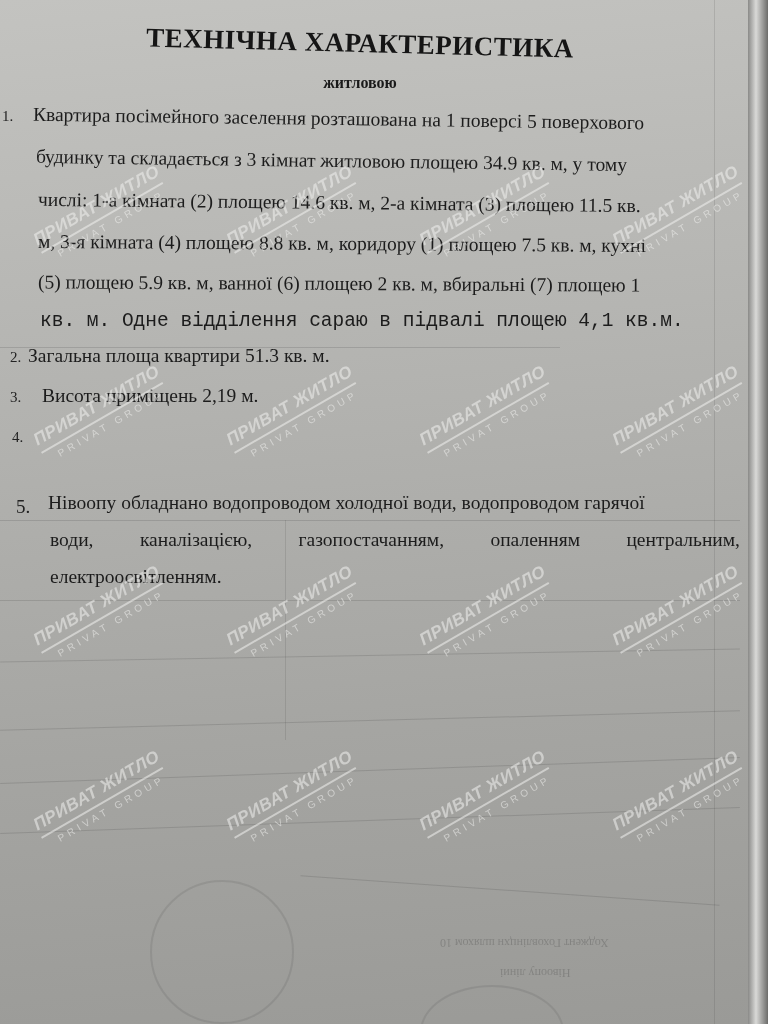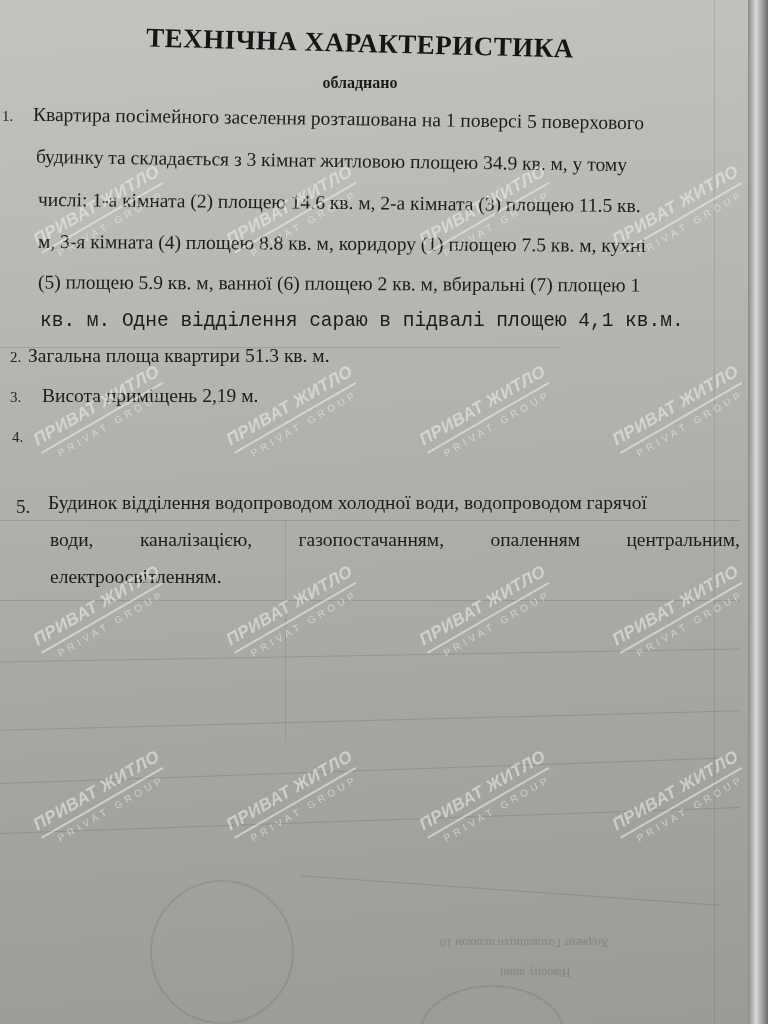--- a/index.html
+++ b/index.html
@@ -69,40 +69,40 @@
   <div class="bleed-line" style="left:0;top:820px;width:740px;transform:rotate(-2deg);"></div>
   <div class="bleed-line" style="left:300px;top:890px;width:420px;transform:rotate(4deg);"></div>
   <div class="bleed-vline" style="left:285px;top:520px;height:220px;"></div>
   <div class="bleed-vline" style="left:714px;top:0;height:1024px;"></div>
   <div class="bleed-text" style="left:440px;top:935px;">Ходжент Гоховлінцхн шляхом 10</div>
   <div class="bleed-text" style="left:500px;top:965px;">Нівоопу ліниі</div>
   <div class="stamp" style="left:150px;top:880px;width:140px;height:140px;"></div>
   <div class="stamp" style="left:420px;top:985px;width:140px;height:90px;"></div>
 
   <div class="title">ТЕХНІЧНА ХАРАКТЕРИСТИКА</div>
-  <div class="subtitle">обладнано</div>
+  <div class="subtitle">житловою</div>
 
   <div class="num" style="left:2px;top:108px;">1.</div>
   <div class="line" style="left:33px;top:108px;transform:rotate(0.8deg);">Квартира  посімейного заселення розташована на 1 поверсі 5 поверхового</div>
   <div class="line" style="left:36px;top:150px;transform:rotate(0.8deg);">будинку та складається з 3 кімнат житловою площею 34.9 кв. м, у тому</div>
   <div class="line" style="left:38px;top:192px;transform:rotate(0.6deg);">числі:  1-а кімната (2) площею 14.6 кв. м, 2-а кімната (3) площею 11.5 кв.</div>
   <div class="line" style="left:38px;top:233px;transform:rotate(0.4deg);">м, 3-я кімната (4) площею 8.8 кв. м, коридору (1) площею 7.5 кв. м, кухні</div>
   <div class="line" style="left:38px;top:273px;transform:rotate(0.3deg);">(5) площею 5.9 кв. м, ванної (6) площею 2 кв. м, вбиральні (7) площею 1</div>
   <div class="line" style="left:40px;top:310px;font-family:Liberation Mono, monospace;">кв. м. Одне відділення сараю в підвалі площею 4,1 кв.м.</div>
 
   <div class="num" style="left:10px;top:349px;">2.</div>
   <div class="line" style="left:28px;top:345px;">Загальна площа квартири  51.3 кв. м.</div>
 
   <div class="num" style="left:10px;top:389px;">3.</div>
   <div class="line" style="left:42px;top:385px;">Висота приміщень 2,19 м.</div>
 
   <div class="num" style="left:12px;top:429px;">4.</div>
 
   <div class="num" style="left:16px;top:496px;font-size:19px;">5.</div>
-  <div class="line" style="left:48px;top:492px;">Будинок відділення водопроводом холодної води, водопроводом гарячої</div>
+  <div class="line" style="left:48px;top:492px;">Нівоопу обладнано водопроводом холодної води, водопроводом гарячої</div>
   <div class="line justify" style="left:50px;top:529px;width:690px;white-space:normal;">води,  каналізацією,  газопостачанням,  опаленням  центральним,</div>
   <div class="line" style="left:50px;top:566px;">електроосвітленням.</div>
 
   <div class="wm" style="left:40px;top:190px;">
     <span class="wm-top">ПРИВАТ ЖИТЛО</span>
     <span class="wm-rule"></span>
     <span class="wm-bottom">PRIVAT GROUP</span>
   </div>
   <div class="wm" style="left:233px;top:190px;">
     <span class="wm-top">ПРИВАТ ЖИТЛО</span>

